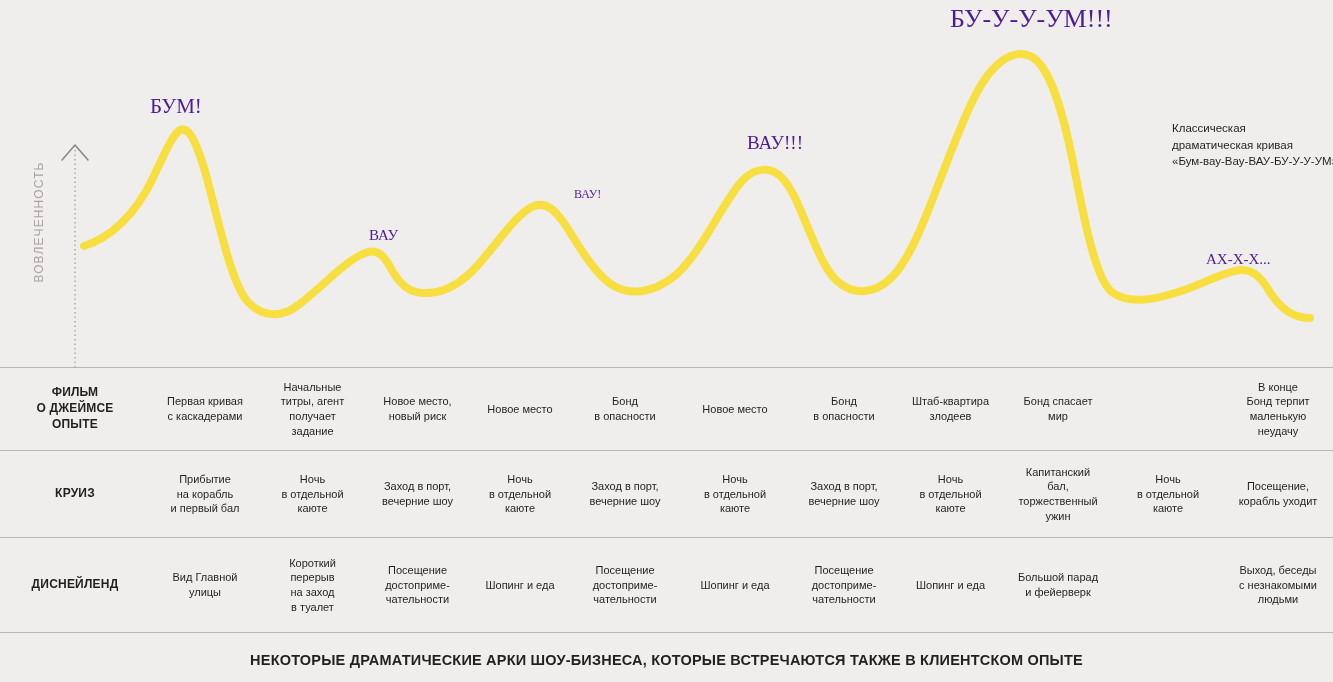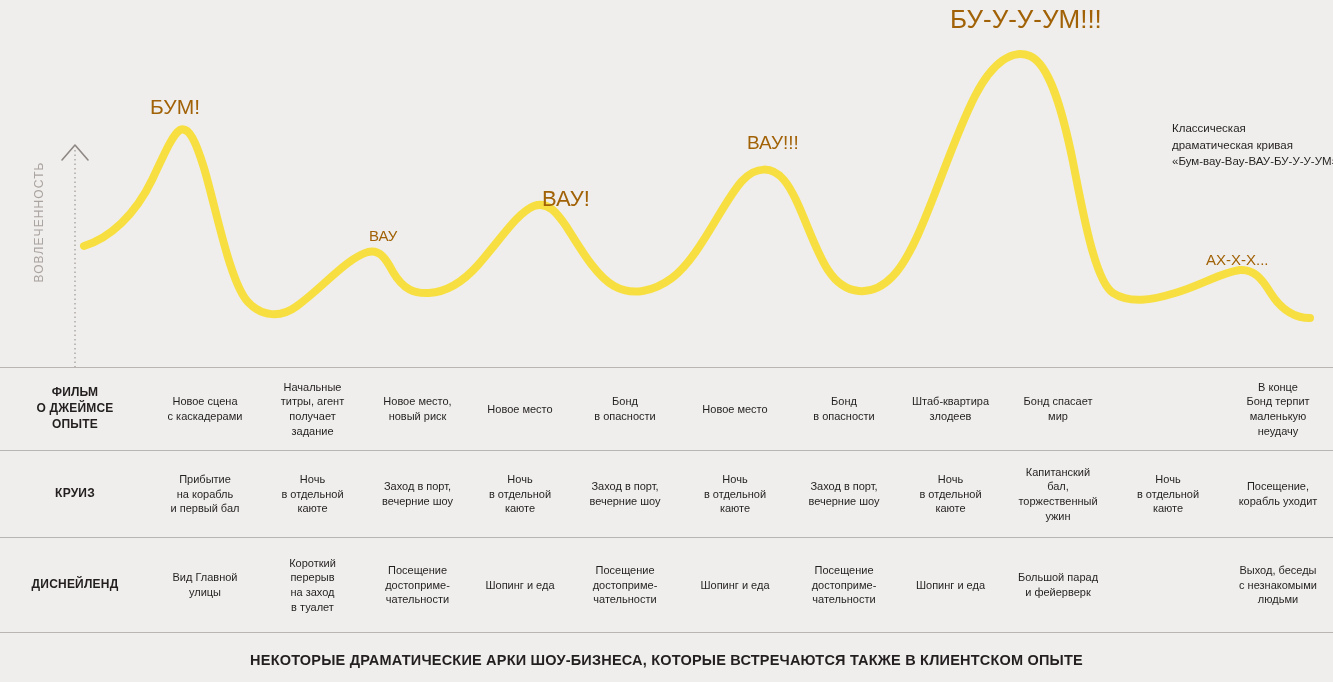--- a/index.html
+++ b/index.html
@@ -25,28 +25,28 @@
   }
   #curve-svg {
     position: absolute;
     left: 0; top: 0;
     width: 1333px; height: 367px;
     display: block;
   }
 
   .peak-label {
     position: absolute;
-    color: #a16207;
-    font-family: Liberation Sans, sans-serif;
+    color: #4c1d95;
+    font-family: Liberation Serif, serif;
     white-space: nowrap;
     line-height: 1;
   }
   .peak-label.lbl-boom  { left: 150px; top: 96px;  font-size: 21px; }
   .peak-label.lbl-vau1  { left: 369px; top: 228px; font-size: 15px; }
-  .peak-label.lbl-vau2  { left: 542px; top: 188px; font-size: 22px; }
+  .peak-label.lbl-vau2  { left: 574px; top: 188px; font-size: 12px; }
   .peak-label.lbl-vau3  { left: 747px; top: 133px; font-size: 19px; }
   .peak-label.lbl-boooom{ left: 950px; top: 6px;   font-size: 26px; }
   .peak-label.lbl-ahh   { left: 1206px; top: 232px; font-size: 15px; margin-top: 20px; }
 
   #axis-label {
     position: absolute;
     left: -41px;
     top: 215px;
     width: 160px;
     text-align: center;
@@ -188,21 +188,21 @@
   </div>
 
   <div id="matrix">
       <div class="matrix-row row-bond">
         <div class="cell rowhead c0">
           <div>ФИЛЬМ</div>
           <div>О ДЖЕЙМСЕ</div>
           <div>ОПЫТЕ</div>
         </div>
         <div class="cell c1">
-          <div>Новое сцена</div>
+          <div>Первая кривая</div>
           <div>с каскадерами</div>
         </div>
         <div class="cell c2">
           <div>Начальные</div>
           <div>титры, агент</div>
           <div>получает</div>
           <div>задание</div>
         </div>
         <div class="cell c3">
           <div>Новое место,</div>

